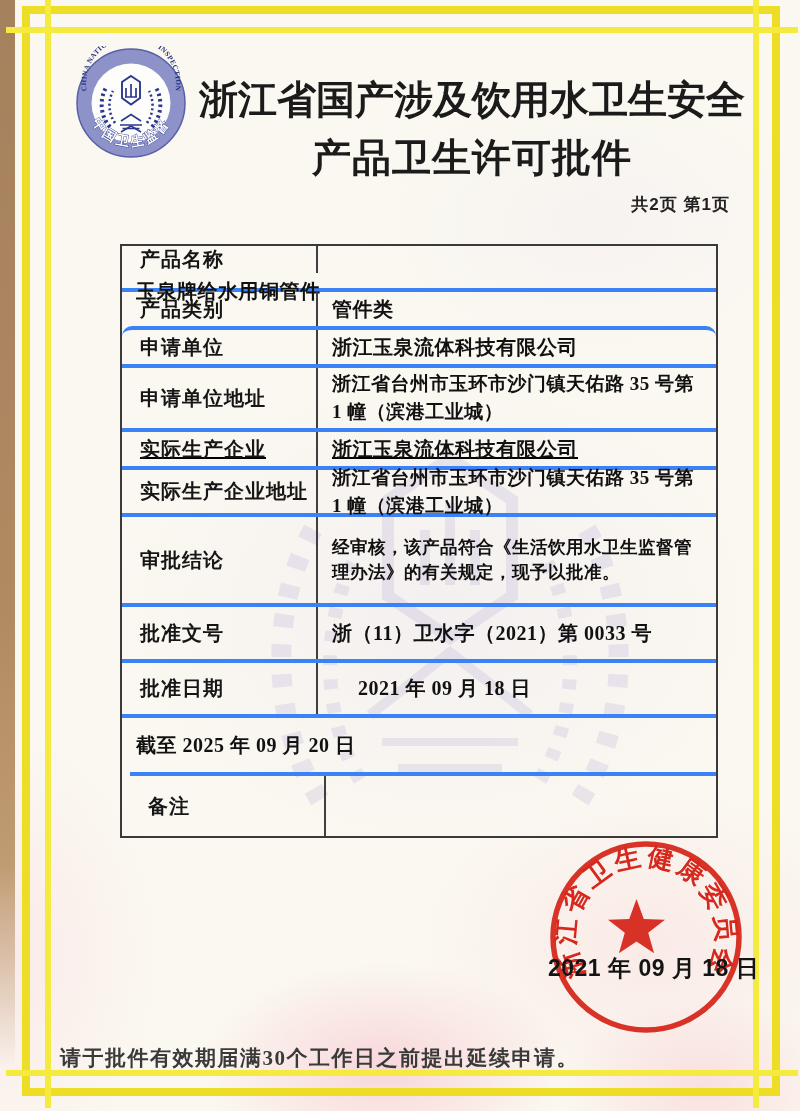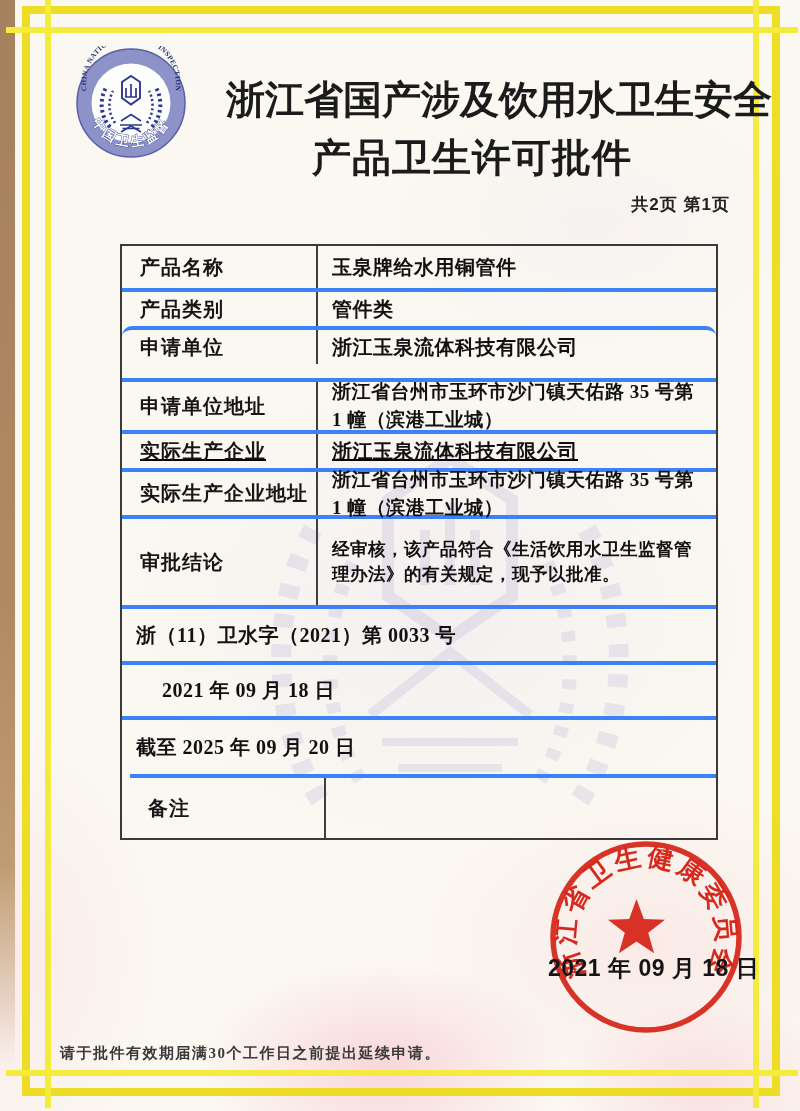--- a/index.html
+++ b/index.html
@@ -20,21 +20,21 @@
   
   .desk-strip{
     left:0;top:0;width:15px;height:100%;
     background:linear-gradient(180deg,#a5815d 0%,#ab8560 30%,#b18a61 55%,#c09c73 78%,rgba(206,176,146,0) 96%);
   }
   
   .title-block{
     left:172px;top:70px;width:600px;text-align:center;color:#1b1b1b;
     font-family:"Liberation Sans", sans-serif;font-weight:900;
   }
-  .title-block .l1{font-size:39px;line-height:60px;letter-spacing:0px;white-space:nowrap;text-align:right;}
+  .title-block .l1{font-size:39px;line-height:60px;letter-spacing:0px;white-space:nowrap;}
   .title-block .l2{font-size:39px;line-height:56px;letter-spacing:1px;white-space:nowrap;}
   .page-indicator{
     left:600px;top:193px;width:130px;text-align:right;
     font-family:"Liberation Sans", sans-serif;
     font-size:17px;font-weight:700;color:#222;letter-spacing:1px;white-space:nowrap;
   }
   
   .doc-table{
     left:120px;top:244px;width:598px;border:2px solid #3a3a3a;box-sizing:border-box;
     background:transparent;
@@ -46,21 +46,21 @@
     display:flex;align-items:center;padding-left:18px;
     font-size:20px;font-weight:600;color:#161616;letter-spacing:1px;
   }
   .t-value{
     flex:1;box-sizing:border-box;display:flex;align-items:center;
     padding:4px 8px 4px 14px;font-weight:700;color:#111;line-height:1.45;
     letter-spacing:0.5px;
   }
   .footer-note{
     left:60px;top:1044px;width:640px;
-    font-size:15px;font-weight:600;color:#3a3a3a;letter-spacing:1.5px;white-space:nowrap;
+    font-size:21px;font-weight:600;color:#3a3a3a;letter-spacing:1.5px;white-space:nowrap;
   }
   .seal-date{
     left:548px;top:953px;width:180px;
     font-family:"Liberation Sans", sans-serif;
     font-size:23px;font-weight:700;color:#141414;letter-spacing:0.5px;white-space:nowrap;
   }
   svg{display:block;}
 </style>
 </head>
 <body>
@@ -123,52 +123,54 @@
 </svg>
 
 <div class="abs title-block">
   <div class="l1">浙江省国产涉及饮用水卫生安全</div>
   <div class="l2">产品卫生许可批件</div>
 </div>
 
 <div class="abs page-indicator">共2页  第1页</div>
 
 <div class="abs doc-table">
-    <div class="t-row" style="height: 42px;">
+    <div class="t-row" style="height: 42px; flex-direction: column;">
       <div class="t-label">产品名称</div>
       <div class="t-value" style="font-size: 20px;">玉泉牌给水用铜管件</div>
     </div>
     <div class="t-row" style="height: 38px;">
       <div class="t-label">产品类别</div>
       <div class="t-value" style="font-size: 20px;">管件类</div>
     </div>
     <div class="t-row" style="height: 38px; border-radius: 10px;">
       <div class="t-label">申请单位</div>
       <div class="t-value" style="font-size: 20px;">浙江玉泉流体科技有限公司</div>
     </div>
-    <div class="t-row" style="height: 52px; margin-top: 14px;">
+    <div class="t-row" style="height: 64px;">
       <div class="t-label">申请单位地址</div>
       <div class="t-value" style="font-size: 19px;">浙江省台州市玉环市沙门镇天佑路 35 号第 1 幢（滨港工业城）</div>
     </div>
     <div class="t-row" style="height: 38px; text-decoration: underline;">
       <div class="t-label">实际生产企业</div>
       <div class="t-value" style="font-size: 20px;">浙江玉泉流体科技有限公司</div>
     </div>
     <div class="t-row" style="height: 47px;">
       <div class="t-label">实际生产企业地址</div>
       <div class="t-value" style="font-size: 19px;">浙江省台州市玉环市沙门镇天佑路 35 号第 1 幢（滨港工业城）</div>
     </div>
     <div class="t-row" style="height: 90px;">
       <div class="t-label">审批结论</div>
       <div class="t-value" style="font-size: 17.5px;">经审核，该产品符合《生活饮用水卫生监督管理办法》的有关规定，现予以批准。</div>
     </div>
     <div class="t-row" style="height: 56px;">
+      <div class="t-label">批准文号</div>
       <div class="t-value" style="font-size: 20px;">浙（11）卫水字（2021）第 0033 号</div>
     </div>
     <div class="t-row" style="height: 55px;">
+      <div class="t-label">批准日期</div>
       <div class="t-value" style="font-size: 20px; padding-left: 40px;">2021 年 09 月 18 日</div>
     </div>
     <div class="t-row" style="height: 58px;">
       <div class="t-value" style="font-size: 20px;">截至 2025 年 09 月 20 日</div>
     </div>
     <div class="t-row" style="height: 64px; margin-left: 8px;">
       <div class="t-label">备注</div>
       <div class="t-value" style="font-size: 20px;"></div>
     </div>
   </div>

